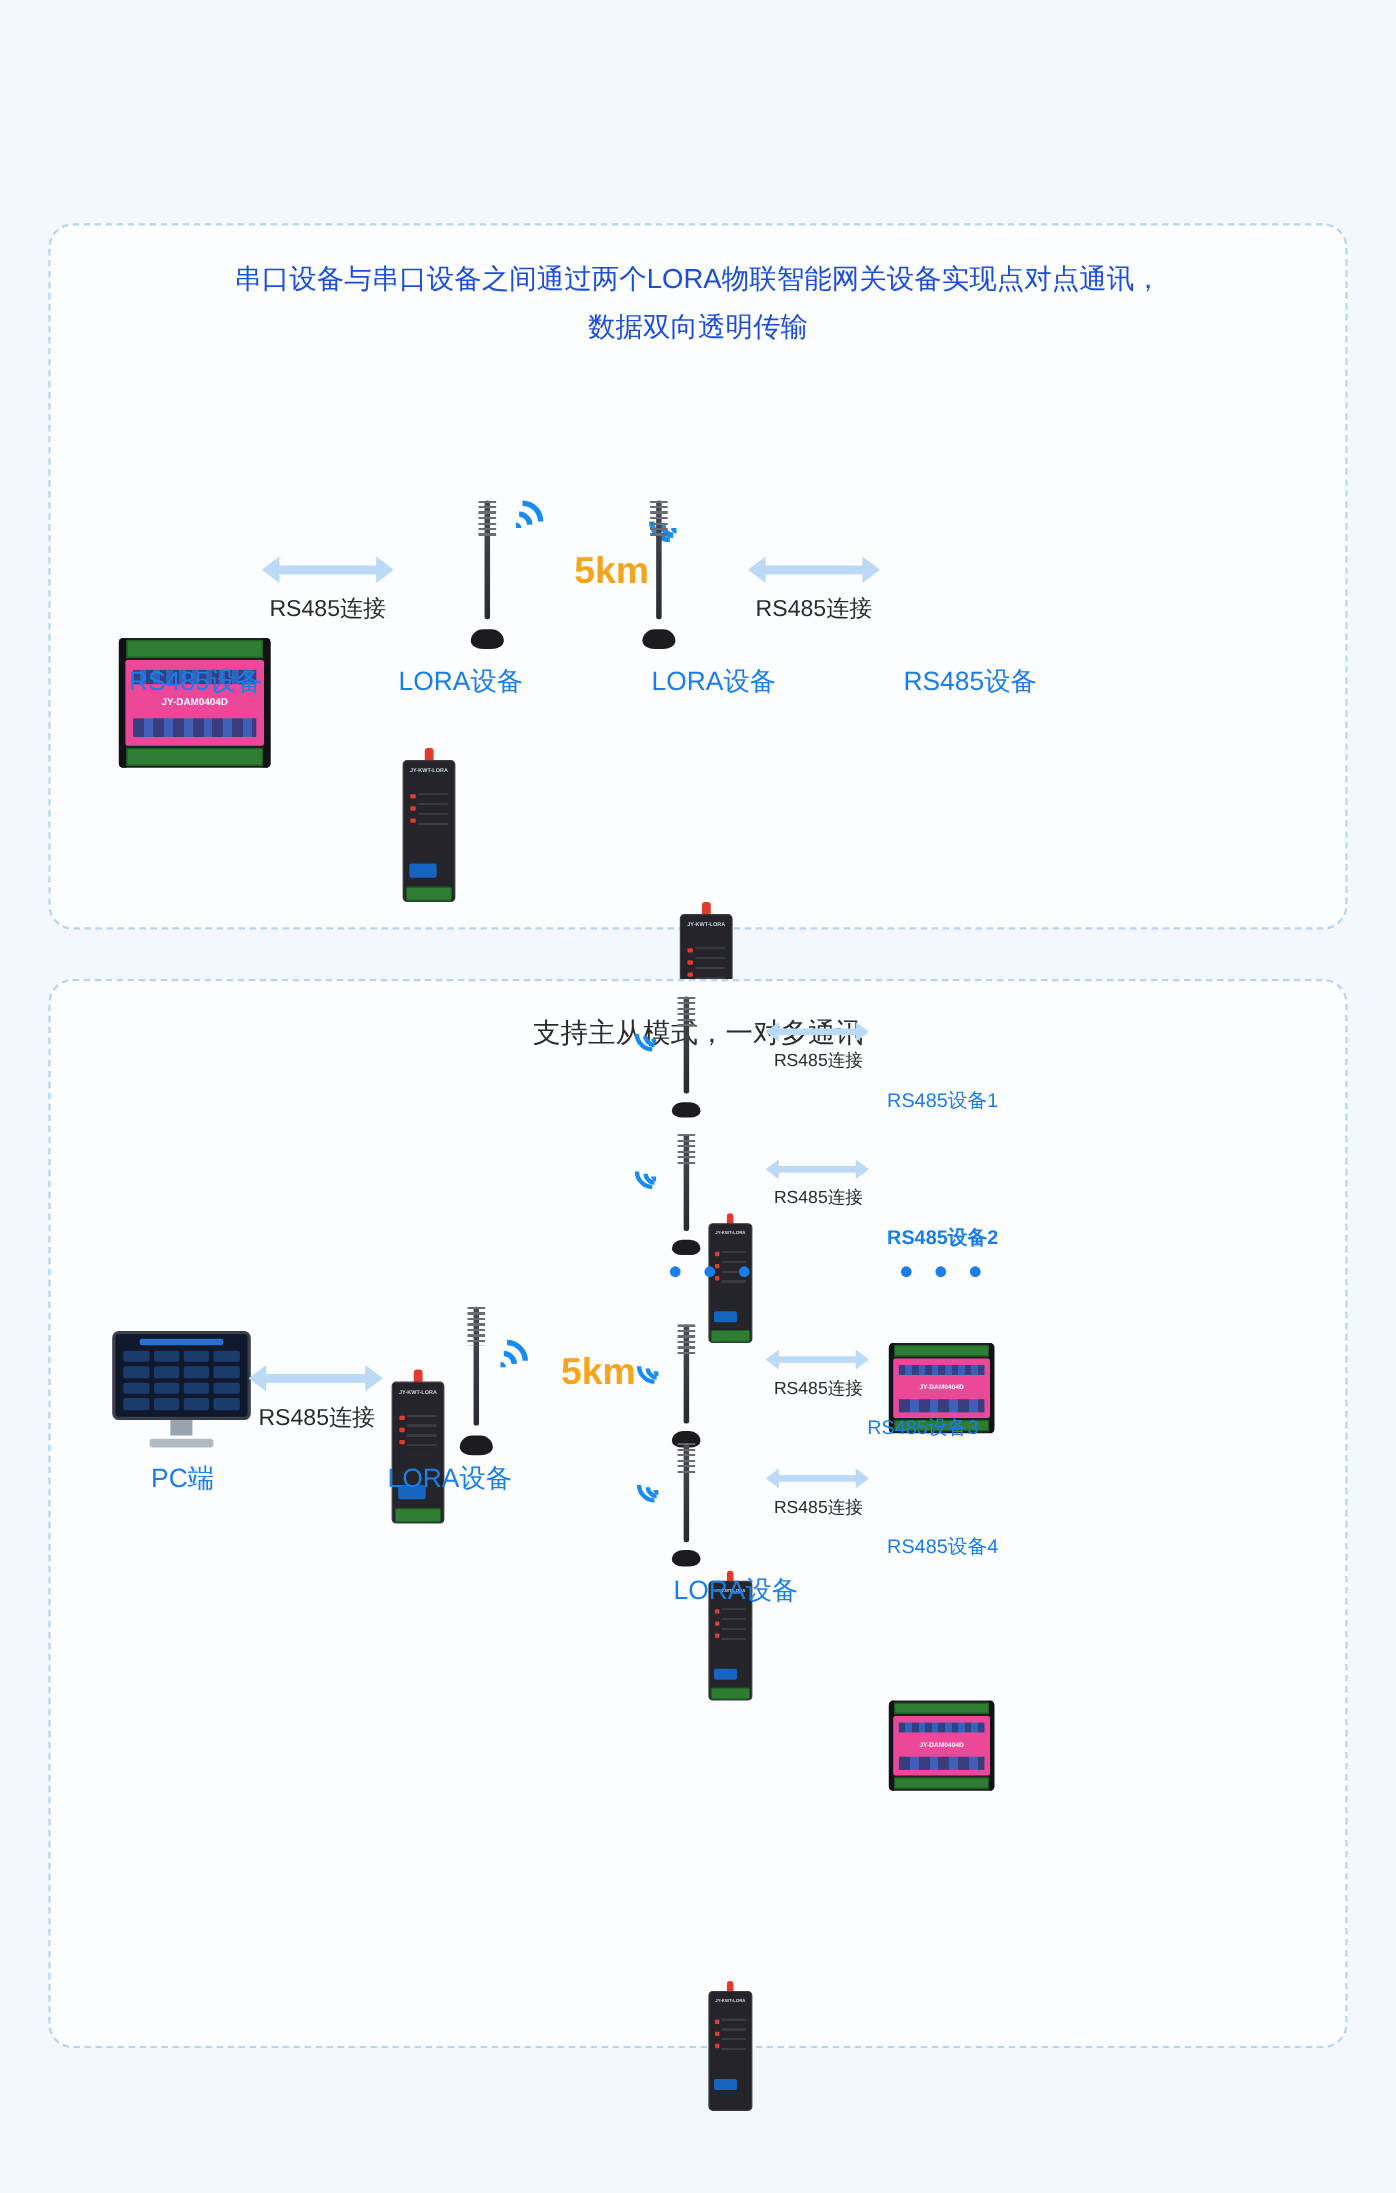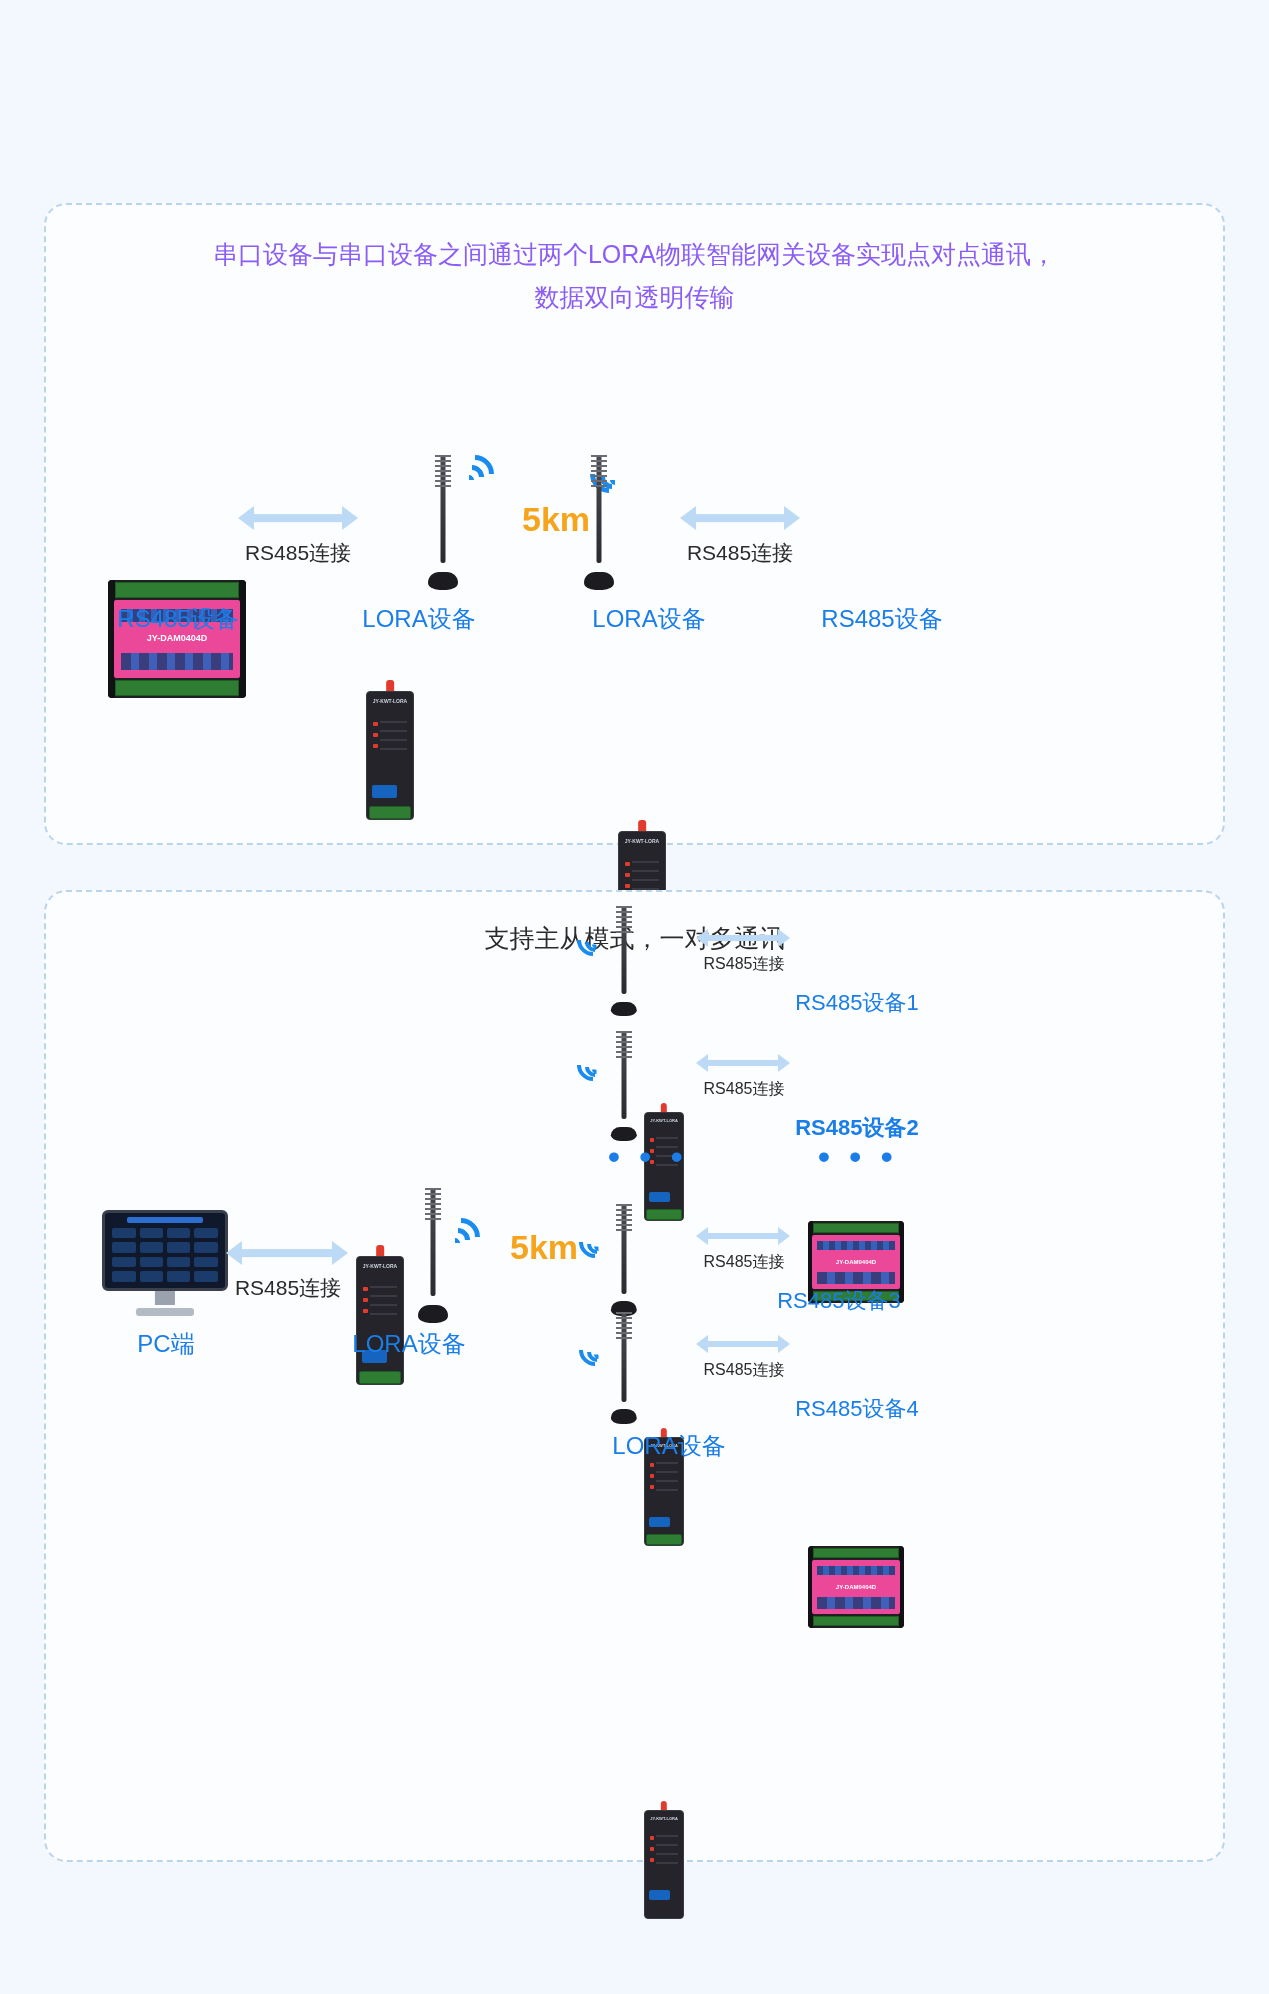--- a/index.html
+++ b/index.html
@@ -43,42 +43,42 @@
     text-align: center;
     font-size: 42px;
     font-weight: bold;
     color: #1a7de8;
     letter-spacing: 2px;
     margin-top: 48px;
   }
   .sec-desc {
     text-align: center;
     font-size: 25px;
-    color: #8b5cf6;
+    color: #1d4ed8;
     line-height: 1.7;
     margin: 28px auto 0;
     width: 920px;
   }
   .sec-desc2 {
     text-align: center;
     font-size: 25px;
     color: #2b2b2b;
     margin-top: 30px;
   }
 
   
   .cap {
     color: #1a7de8;
     font-size: 24px;
     text-align: center;
     white-space: nowrap;
   }
   .cap-sm {
     color: #1a7de8;
-    font-size: 22px;
+    font-size: 18px;
     text-align: center;
     white-space: nowrap;
   }
   .rs-label {
     color: #2b2b2b;
     font-size: 21px;
     text-align: center;
     white-space: nowrap;
   }
   .rs-label-sm {

